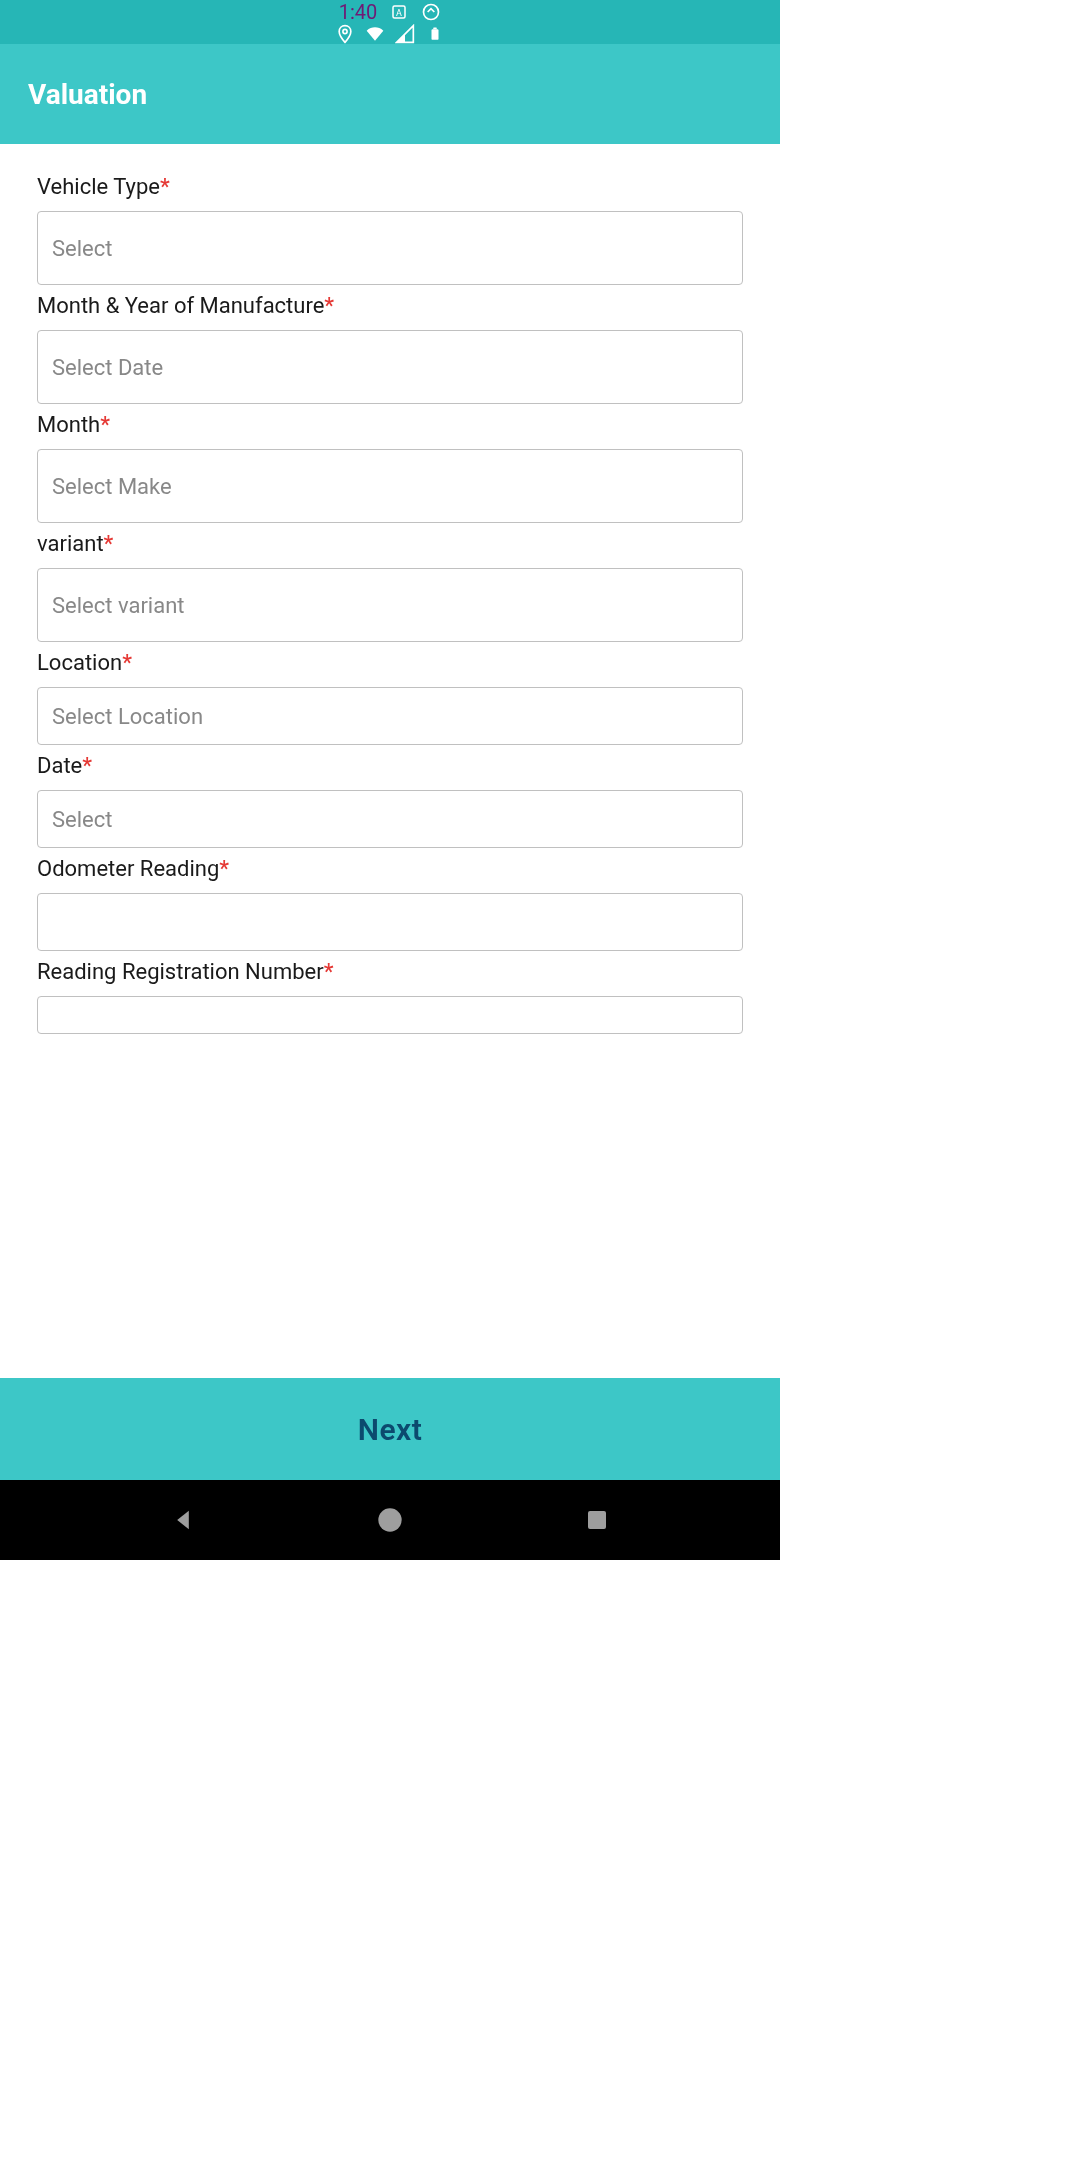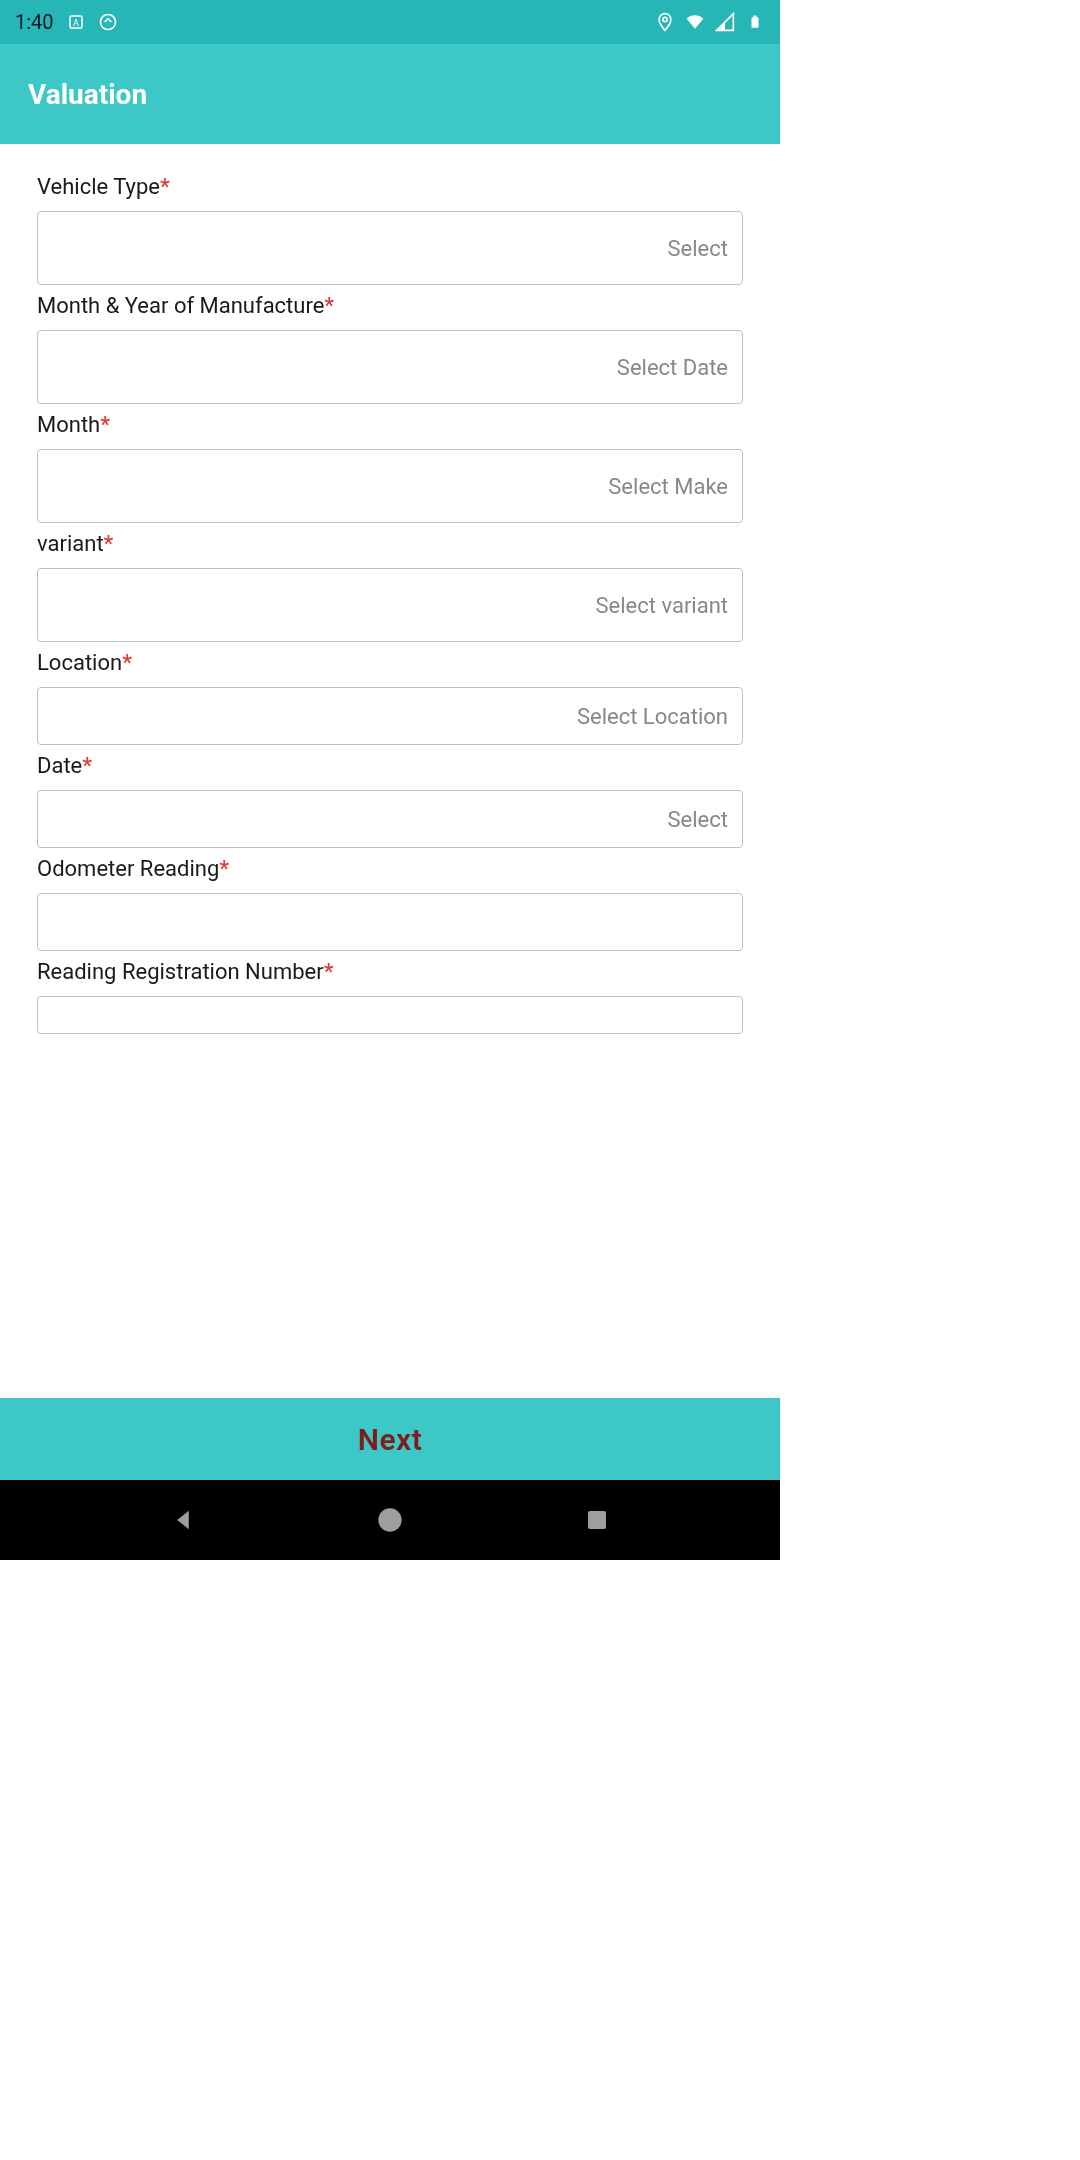--- a/index.html
+++ b/index.html
@@ -18,21 +18,22 @@
       overflow: hidden;
     }
     
     .status-bar {
       background: #26b6b6;
       height: 44px;
       display: flex;
       align-items: center;
       justify-content: space-between;
       padding: 0 15px;
-      color: #0f172a;
+      color: #701a75;
+      flex-direction: column;
     }
     
     .status-left {
       display: flex;
       align-items: center;
       gap: 12px;
     }
     
     .status-time {
       font-size: 20px;
@@ -94,38 +95,37 @@
     .field-input {
       width: 100%;
       height: 74px;
       border: 1px solid #c0c0c0;
       border-radius: 4px;
       padding: 0 14px;
       font-size: 22px;
       color: #333;
       background: white;
       outline: none;
-      text-align: right;
     }
     
     .field-input::placeholder {
       color: #888888;
     }
     
     .small-input {
       height: 58px;
     }
     
     .next-button {
       background: #3dc7c7;
-      height: 82px;
+      height: 102px;
       display: flex;
       align-items: center;
       justify-content: center;
-      color: #7f1d1d;
+      color: #0c4a6e;
       font-size: 30px;
       font-weight: 600;
       border: none;
       width: 100%;
       cursor: pointer;
       letter-spacing: 0.5px;
     }
     
     .nav-bar {
       background: #000000;

